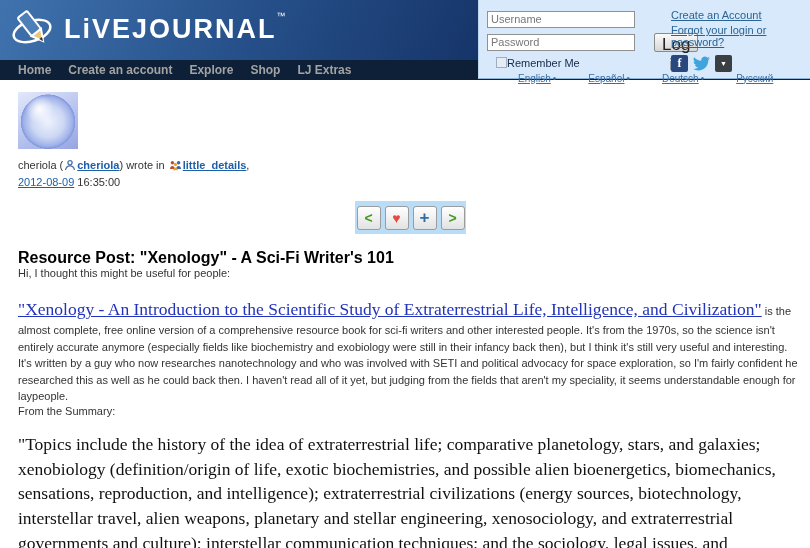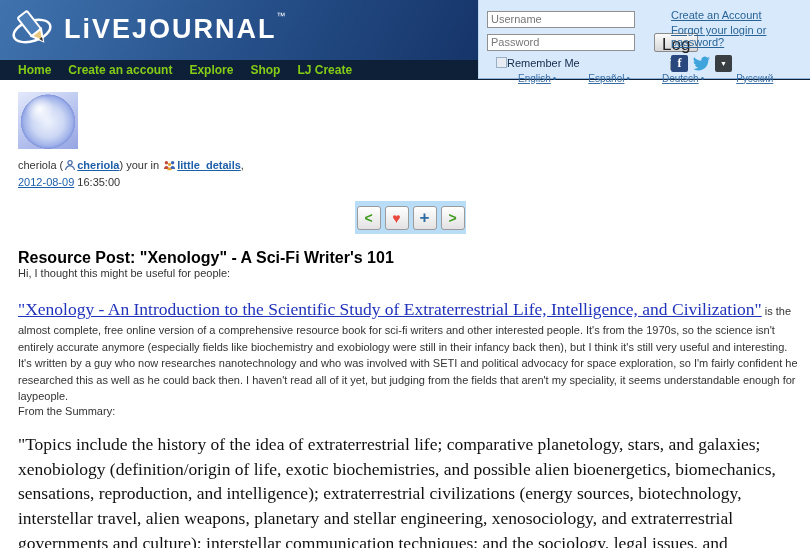--- a/index.html
+++ b/index.html
@@ -15,21 +15,21 @@
     position:absolute; left:0; right:0; top:0; height:60px;
     background:linear-gradient(115deg,#4073ae 0%, #27518b 30%, #16356a 60%, #0d224c 100%);
   }
   .logo { position:absolute; top:6px; left:8px; display:flex; align-items:flex-start; gap:8px; z-index:2; }
   .logo-text { color:#fff; font-weight:bold; font-size:27px; letter-spacing:2px; line-height:46px; }
   .logo-tm { color:#fff; font-size:9px; vertical-align:top; line-height:20px; }
   .navbar {
     position:absolute; left:0; right:0; bottom:0; height:20px;
     background:#0d2038; display:flex; align-items:center; gap:17px; padding-left:18px; z-index:1;
   }
-  .navbar a { color:#84cc16; font-weight:bold; font-size:12px; text-decoration:none; white-space:nowrap; }
+  .navbar a { color:#a3a3a3; font-weight:bold; font-size:12px; text-decoration:none; white-space:nowrap; }
 
   
   .login-panel {
     position:absolute; top:0; right:0; width:332px; height:79px;
     background:#d7e9fb; z-index:5; border-bottom:1px solid #8fb4d9;
     border-left:1px solid #bcd6ee; display:flex;
   }
   .login-left { padding:9px 0 0 8px; width:182px; }
   .login-left input {
     width:148px; height:17px; font-size:11px; border:1px solid #919191;
@@ -122,21 +122,21 @@
     <span>
       <span class="logo-text">LiVEJOURNAL</span><span class="logo-tm">™</span>
     </span>
   </div>
 
   <nav class="navbar">
     <a href="#">Home</a>
     <a href="#">Create an account</a>
     <a href="#">Explore</a>
     <a href="#">Shop</a>
-    <a href="#">LJ Create</a>
+    <a href="#">LJ Extras</a>
   </nav>
 
   <div class="login-panel">
     <div class="login-left">
       <input type="text" placeholder="Username" style="">
       <div class="pw-row">
         <input type="text" placeholder="Password" style="">
         <button class="login-btn">Log in</button>
       </div>
       <div class="remember">
@@ -167,21 +167,21 @@
   </div>
 </div>
 
 <div class="content">
   <div class="userpic"></div>
 
   <div class="byline">
     <span>cheriola (</span><span class="inline-icon"><svg width="12" height="12" viewBox="0 0 12 12">
           <circle cx="6" cy="3.8" r="2.1" fill="none" stroke="#4d6fa8" stroke-width="1.3"></circle>
           <path d="M1.5 11c.5-3 2.5-4.2 4.5-4.2s4 1.2 4.5 4.2" fill="none" stroke="#4d6fa8" stroke-width="1.3"></path>
-        </svg></span><a href="#">cheriola</a><span>) your in </span><span class="inline-icon"><svg width="13" height="12" viewBox="0 0 13 12">
+        </svg></span><a href="#">cheriola</a><span>) wrote in </span><span class="inline-icon"><svg width="13" height="12" viewBox="0 0 13 12">
           <circle cx="3.4" cy="3.8" r="1.7" fill="#c04a3a"></circle>
           <path d="M1 10c0-2 1.1-3 2.4-3s2.4 1 2.4 3z" fill="#c04a3a"></path>
           <circle cx="9.6" cy="3.8" r="1.7" fill="#3a62b0"></circle>
           <path d="M7.2 10c0-2 1.1-3 2.4-3s2.4 1 2.4 3z" fill="#3a62b0"></path>
           <circle cx="6.5" cy="5.4" r="1.6" fill="#e0a32e"></circle>
           <path d="M4.3 11.2c0-1.8 1-2.8 2.2-2.8s2.2 1 2.2 2.8z" fill="#e0a32e"></path>
         </svg></span><a href="#">little_details</a><span>,</span>
   </div>
 
   <div class="dateline">

